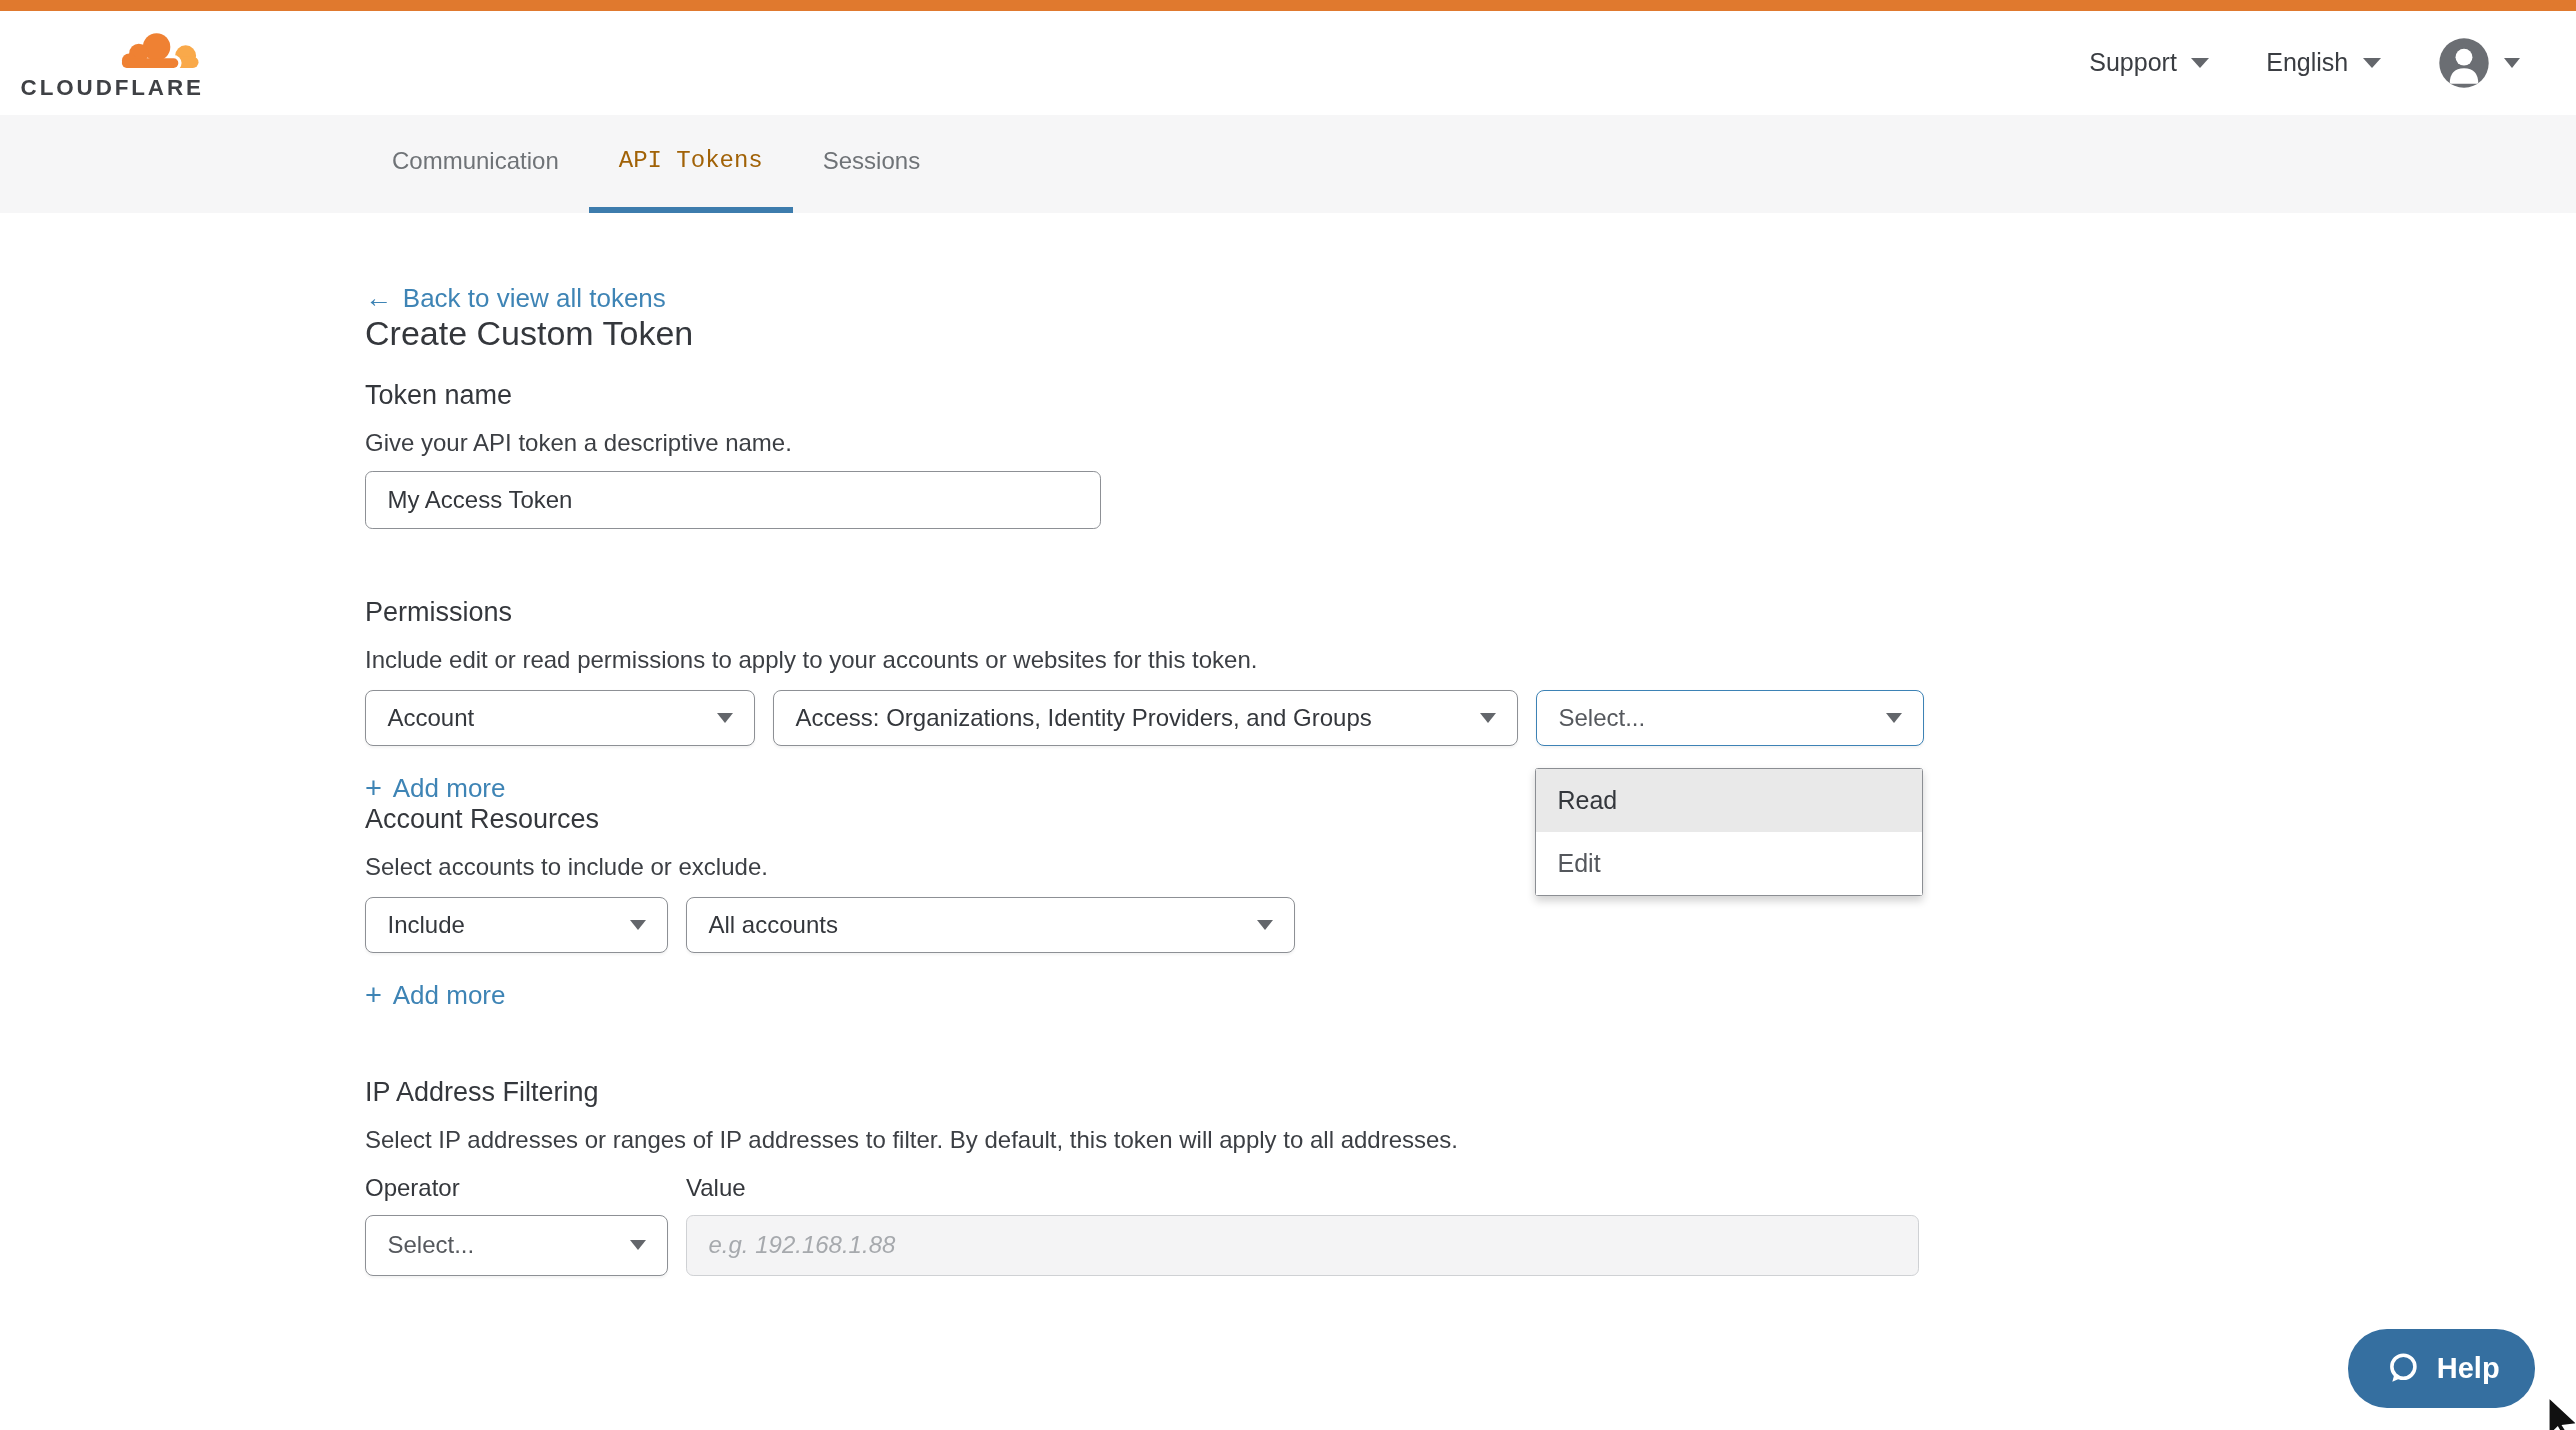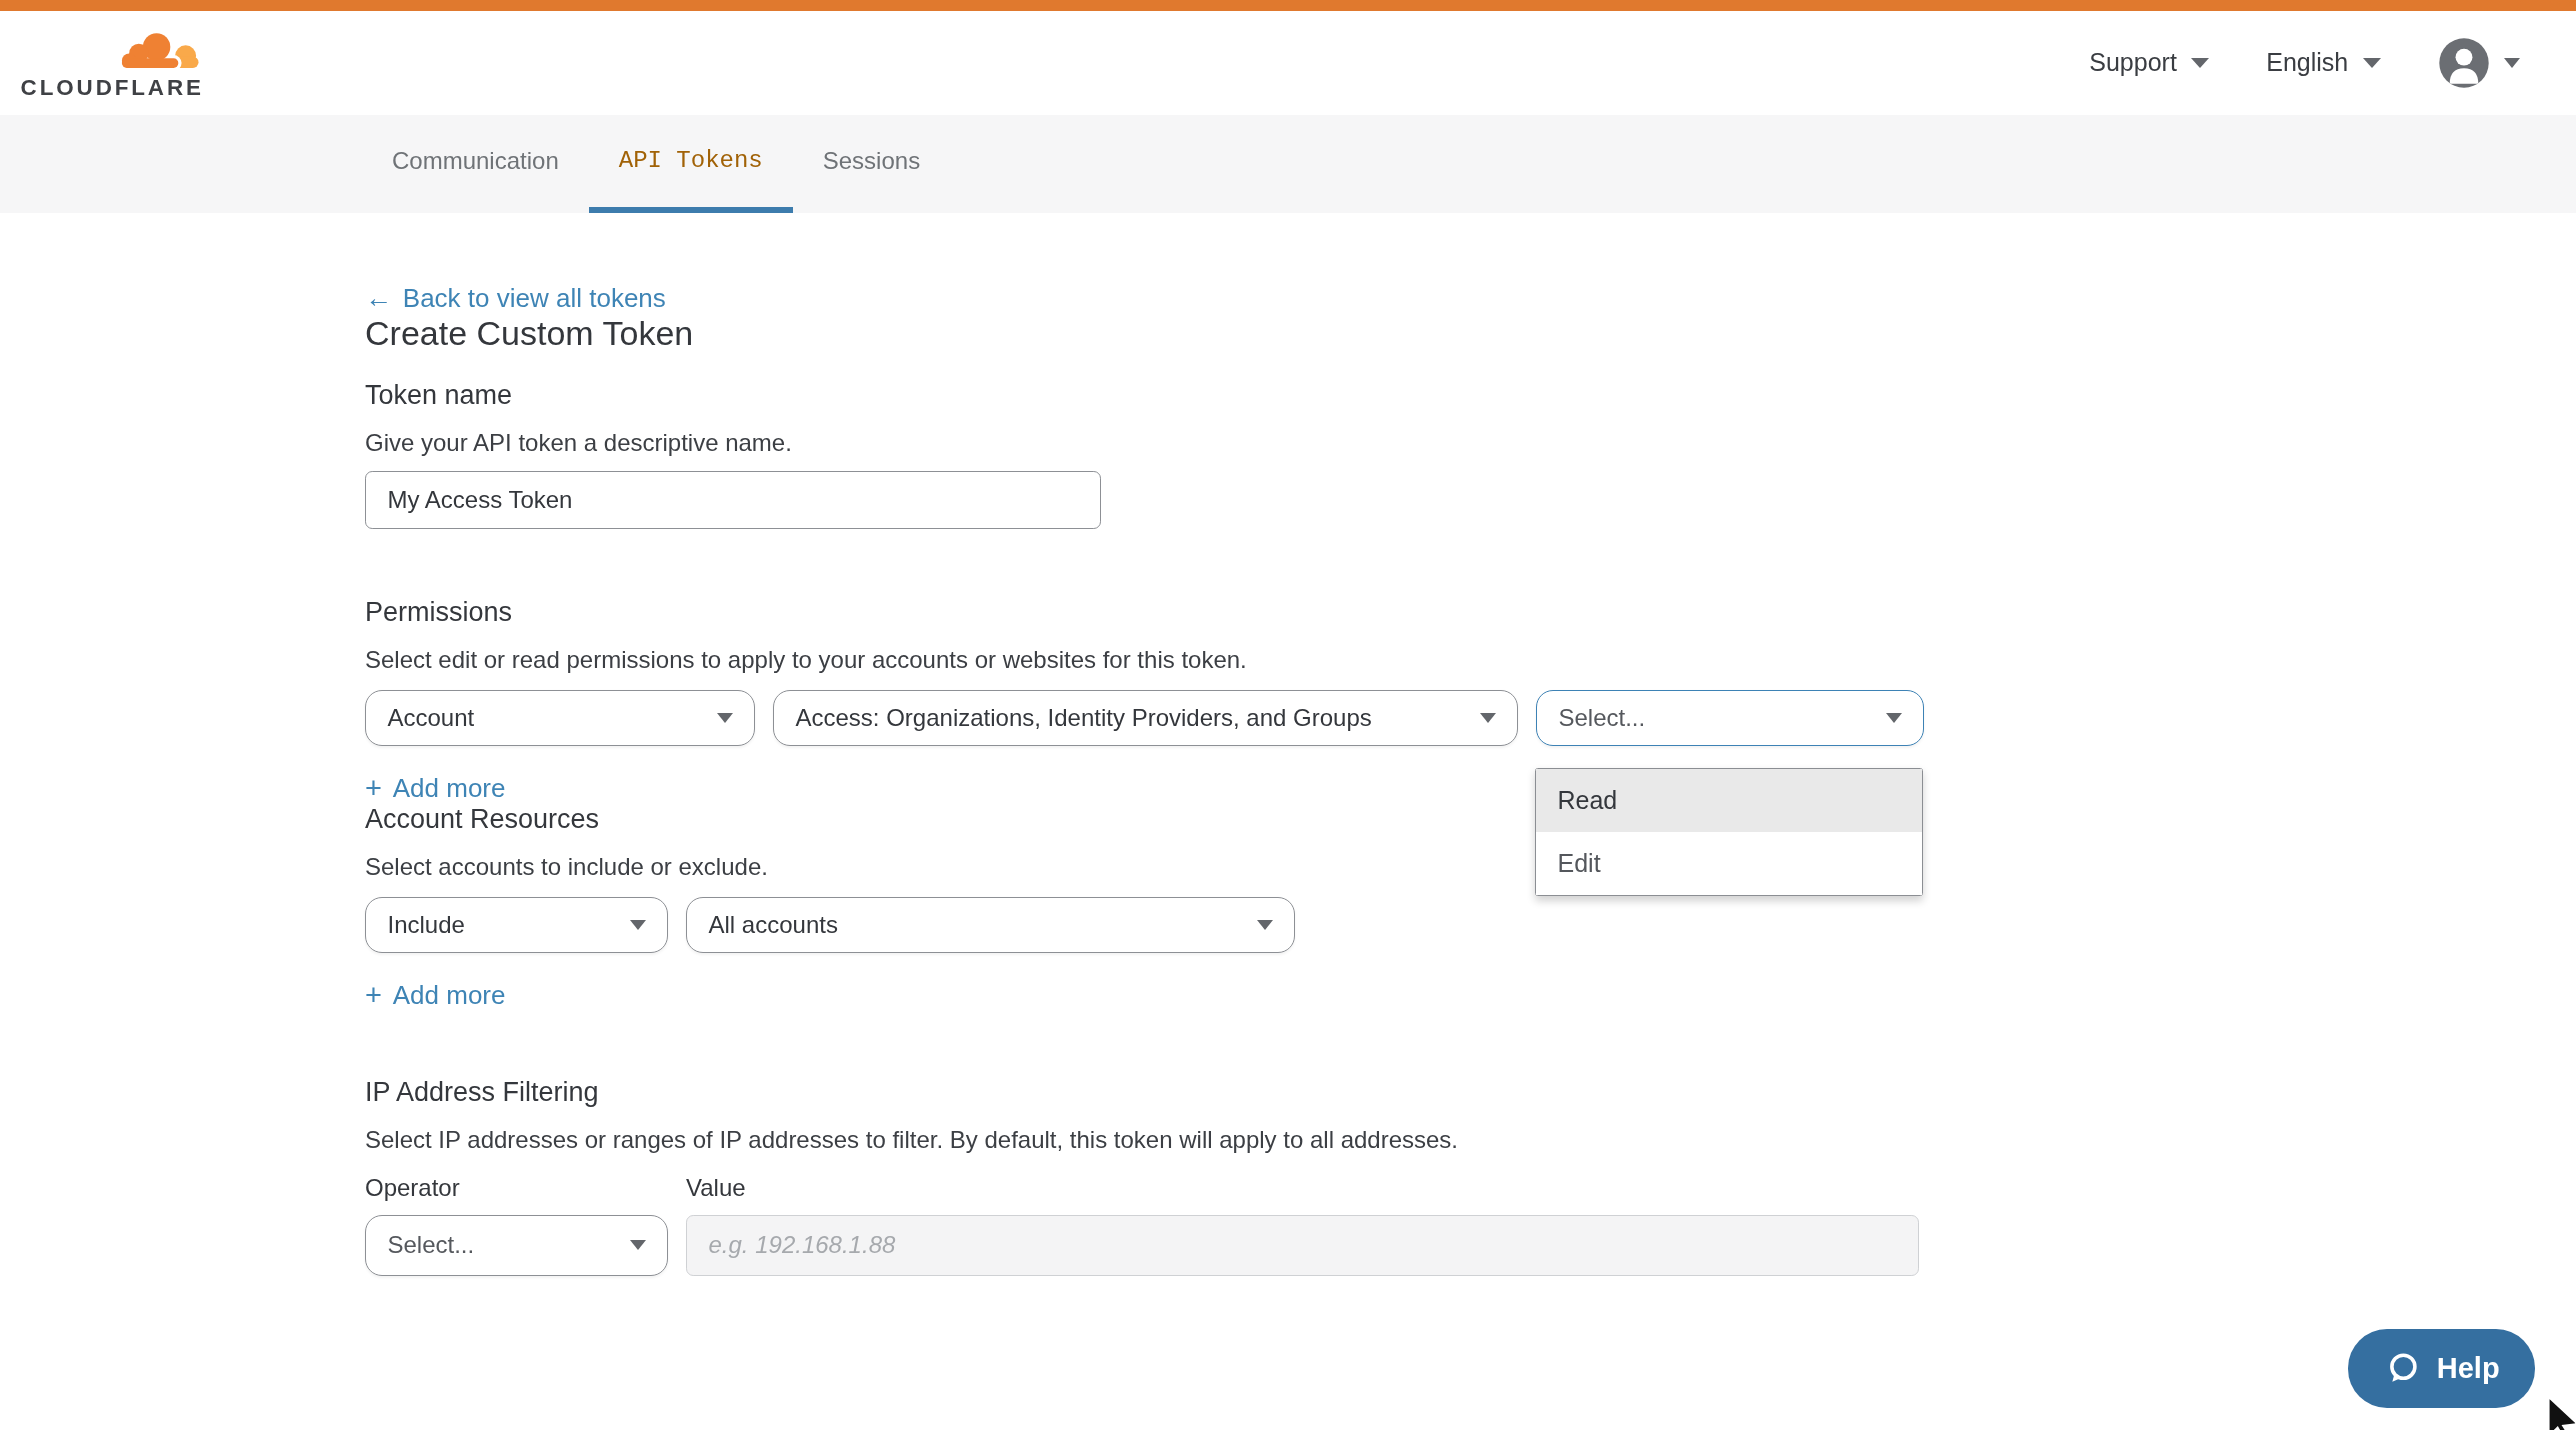--- a/index.html
+++ b/index.html
@@ -147,21 +147,21 @@
   .permissions-section { margin-top: 68px; }
   .select-row {
     position: relative;
     margin-top: 16px;
     display: flex;
     gap: 18px;
   }
   .select {
     height: 56px;
     border: 1.8px solid #8d9095;
-    border-radius: 17px;
+    border-radius: 8px;
     background: #ffffff;
     display: flex;
     align-items: center;
     justify-content: space-between;
     padding: 0 21.5px;
     font-size: 24px;
     color: #34373c;
     cursor: pointer;
     box-shadow: 0 1.8px 2.7px rgba(0,0,0,0.05);
   }
@@ -352,21 +352,21 @@
     <h1 class="page-title">Create Custom Token</h1>
 
     <div class="token-name-section">
       <h2 class="section-heading">Token name</h2>
       <div class="section-desc">Give your API token a descriptive name.</div>
       <input class="text-input" type="text" value="My Access Token" style="">
     </div>
 
     <div class="permissions-section">
       <h2 class="section-heading">Permissions</h2>
-      <div class="section-desc">Select edit or read permissions to apply to your accounts or websites for this token.</div>
+      <div class="section-desc">Include edit or read permissions to apply to your accounts or websites for this token.</div>
 
       <div class="select-row">
         <div class="select w-scope">
           <span>Account</span>
           <span class="caret caret-sm"></span>
         </div>
         <div class="select w-resource">
           <span>Access: Organizations, Identity Providers, and Groups</span>
           <span class="caret caret-sm"></span>
         </div>

